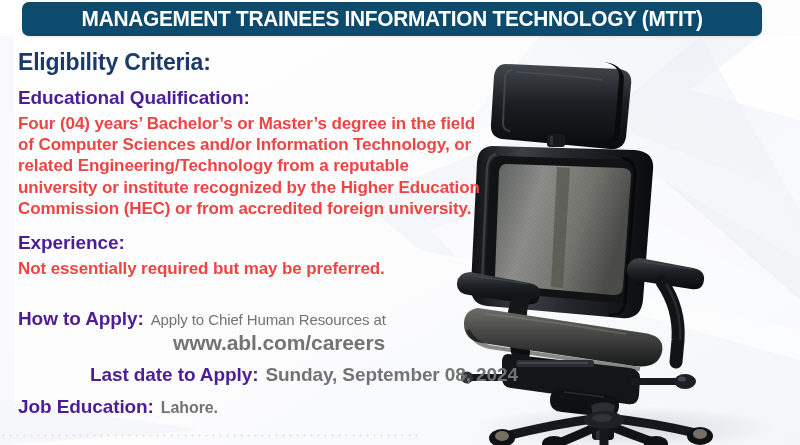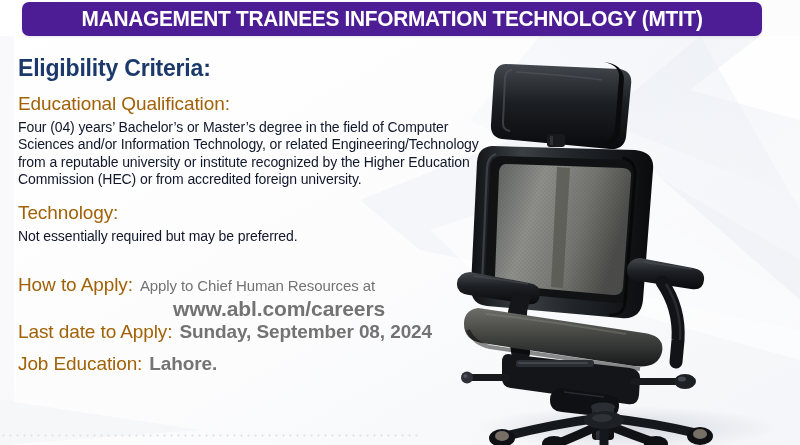--- a/index.html
+++ b/index.html
@@ -26,66 +26,66 @@
   }
   #bg-layer svg { display:block; width:800px; height:445px; }
 
   
   #title-banner {
     position: absolute;
     left: 22px;
     top: 2px;
     width: 740px;
     height: 34px;
-    background: #4c1d95;
+    background: #0c4a6e;
     border-radius: 7px;
     z-index: 5;
     display: flex;
     align-items: center;
     justify-content: center;
     box-shadow: 0 1px 3px rgba(0,0,0,0.10);
   }
   #title-banner-text {
     color: #ffffff;
     font-size: 21.5px;
     font-weight: 700;
     letter-spacing: -0.3px;
     white-space: nowrap;
     transform: scaleX(0.97);
   }
 
   
   #content {
     position: absolute;
     left: 18px;
-    top: 56px;
+    top: 50px;
     width: 500px;
     z-index: 4;
   }
 
   .h-blue {
     color: #1b3a6b;
     font-size: 23px;
     font-weight: 700;
     letter-spacing: -0.2px;
     line-height: 1.12;
   }
 
   .h-orange {
-    color: #a16207;
+    color: #4c1d95;
     font-size: 19px;
-    font-weight: 400;
+    font-weight: 700;
     letter-spacing: -0.1px;
     line-height: 1.15;
   }
 
   .body-text {
-    color: #0f172a;
-    font-size: 14px;
-    font-weight: 400;
+    color: #ef4444;
+    font-size: 17px;
+    font-weight: 700;
     line-height: 1.255;
     letter-spacing: -0.1px;
   }
 
   #eligibility-heading { margin-bottom: 11px; }
   #edu-qual-heading    { margin-bottom: 4px; }
   #edu-qual-body       { margin-bottom: 13px; width: 470px; }
 
   #experience-heading  { margin-bottom: 4px; }
   #experience-body     { margin-bottom: 29px; }
@@ -98,30 +98,30 @@
     gap: 0 7px;
   }
   .kv-value {
     color: #737373;
     font-size: 15px;
     font-weight: 400;
     letter-spacing: -0.1px;
   }
   .kv-value.bold { font-weight: 700; font-size: 21px; }
 
-  #how-to-apply-block { }
+  #how-to-apply-block { margin-bottom: 9px; }
   #apply-url {
     display: block;
     margin-left: 155px;
     margin-top: 1px;
   }
 
-  #last-date-block { margin-bottom: 10px; }
+  #last-date-block { margin-bottom: 10px; justify-content: flex-end; }
   #last-date-value { font-weight: 700; font-size: 19px; }
-  #job-location-value { font-weight: 700; font-size: 19px; }
+  #job-location-value { font-weight: 700; font-size: 16px; }
 
   
   #chair {
     position: absolute;
     right: 6px;
     top: 36px;
     width: 340px;
     height: 409px;
     z-index: 3;
     pointer-events: none;
@@ -323,21 +323,21 @@
 </div>
 
 <div id="content">
 
   <div id="eligibility-heading" class="h-blue">Eligibility Criteria:</div>
 
   <div id="edu-qual-heading" class="h-orange">Educational Qualification:</div>
 
   <div id="edu-qual-body" class="body-text">Four (04) years’ Bachelor’s or Master’s degree in the field of Computer Sciences and/or Information Technology, or related Engineering/Technology from a reputable university or institute recognized by the Higher Education Commission (HEC) or from accredited foreign university.</div>
 
-  <div id="experience-heading" class="h-orange">Technology:</div>
+  <div id="experience-heading" class="h-orange">Experience:</div>
 
   <div id="experience-body" class="body-text">Not essentially required but may be preferred.</div>
 
   <div id="how-to-apply-block">
     <div class="kv-row">
       <span class="h-orange">How to Apply:</span>
       <span class="kv-value">Apply to Chief Human Resources at</span>
     </div>
     <span id="apply-url" class="kv-value bold">www.abl.com/careers</span>
   </div>

